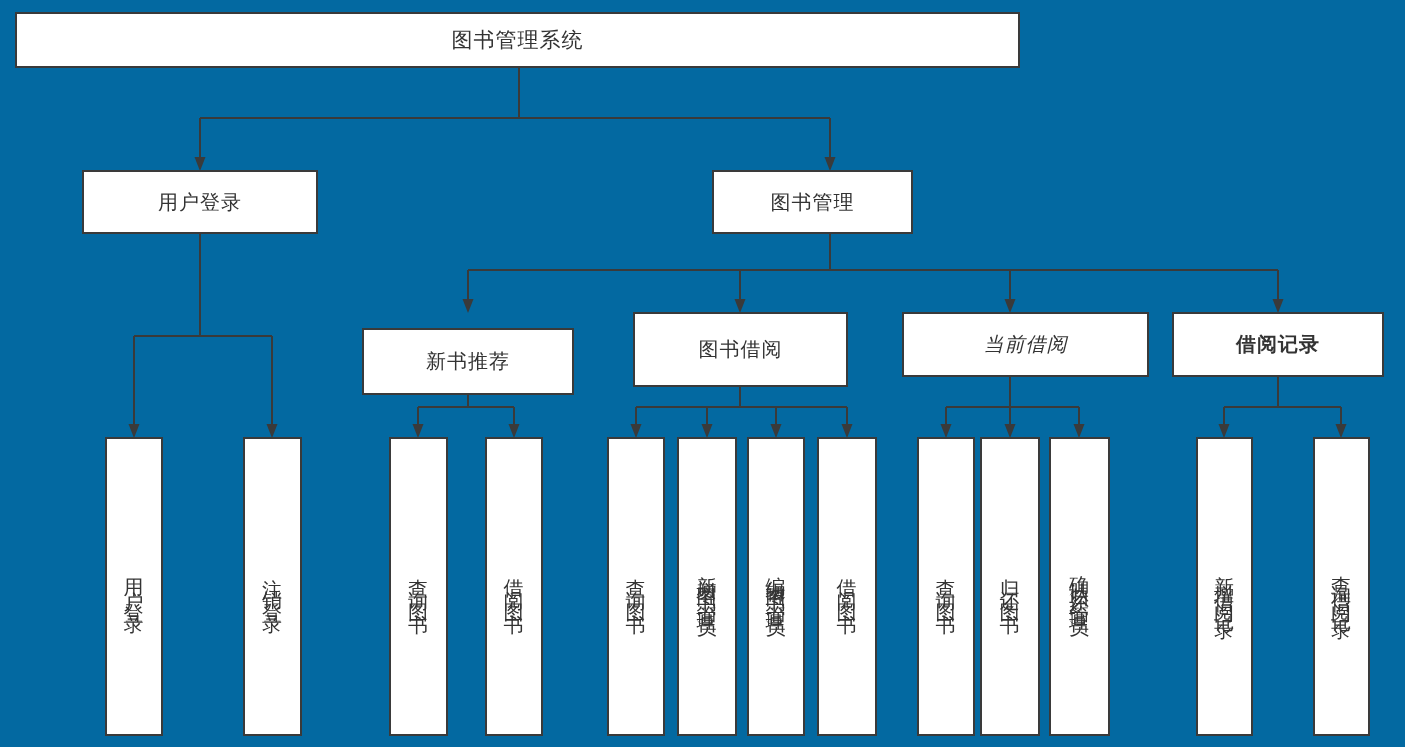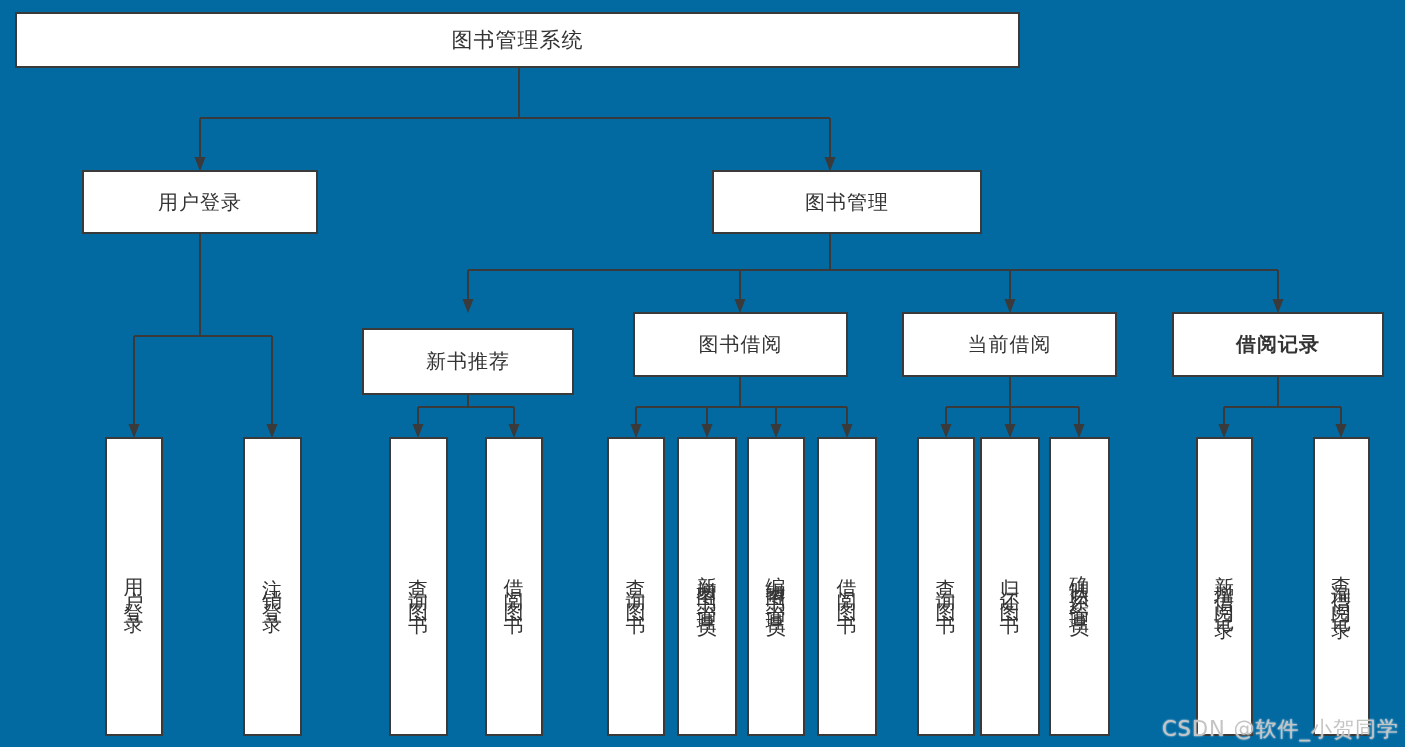--- a/index.html
+++ b/index.html
@@ -126,25 +126,25 @@
       <line x1="1224" y1="407" x2="1224" y2="425"></line>
       <path class="arrow" d="M1218.5 424 L1229.5 424 L1224 438 Z"></path>
       <line x1="1341" y1="407" x2="1341" y2="425"></line>
       <path class="arrow" d="M1335.5 424 L1346.5 424 L1341 438 Z"></path>
     </g>
   </svg>
 
   <div class="node root" style="left:15px;top:12px;width:1005px;height:56px;">图书管理系统</div>
 
   <div class="node" style="left:82px;top:170px;width:236px;height:64px;">用户登录</div>
-  <div class="node" style="left:712px;top:170px;width:270px;height:64px;">图书管理</div>
+  <div class="node" style="left:712px;top:170px;width:201px;height:64px;">图书管理</div>
 
   <div class="node" style="left:362px;top:312px;width:212px;height:67px;margin-top:16px;">新书推荐</div>
-  <div class="node" style="left:633px;top:312px;width:215px;height:65px;">图书借阅</div>
-  <div class="node" style="left:902px;top:312px;width:215px;height:65px;">当前借阅</div>
+  <div class="node" style="left:633px;top:312px;width:215px;height:75px;">图书借阅</div>
+  <div class="node" style="left:902px;top:312px;width:247px;height:65px;font-style:italic;">当前借阅</div>
   <div class="node" style="left:1172px;top:312px;width:212px;height:65px;font-weight:bold;">借阅记录</div>
 
   <div class="node vnode vsp-12" style="left:105px;top:437px;width:58px;height:299px;">
       <span>用户登录</span>
     </div>
   <div class="node vnode vsp-12" style="left:243px;top:437px;width:59px;height:299px;">
       <span>注销登录</span>
     </div>
 
   <div class="node vnode vsp-12" style="left:389px;top:437px;width:59px;height:299px;">
@@ -177,15 +177,14 @@
       <span>确认归还（管理员）</span>
     </div>
 
   <div class="node vnode vsp-9" style="left:1196px;top:437px;width:57px;height:299px;">
       <span>新增借阅记录</span>
     </div>
   <div class="node vnode vsp-9" style="left:1313px;top:437px;width:57px;height:299px;">
       <span>查询借阅记录</span>
     </div>
 
-  <div class="watermark">CSDN @软件_小贺同学</div>
 
 </div>
 
 </body></html>

